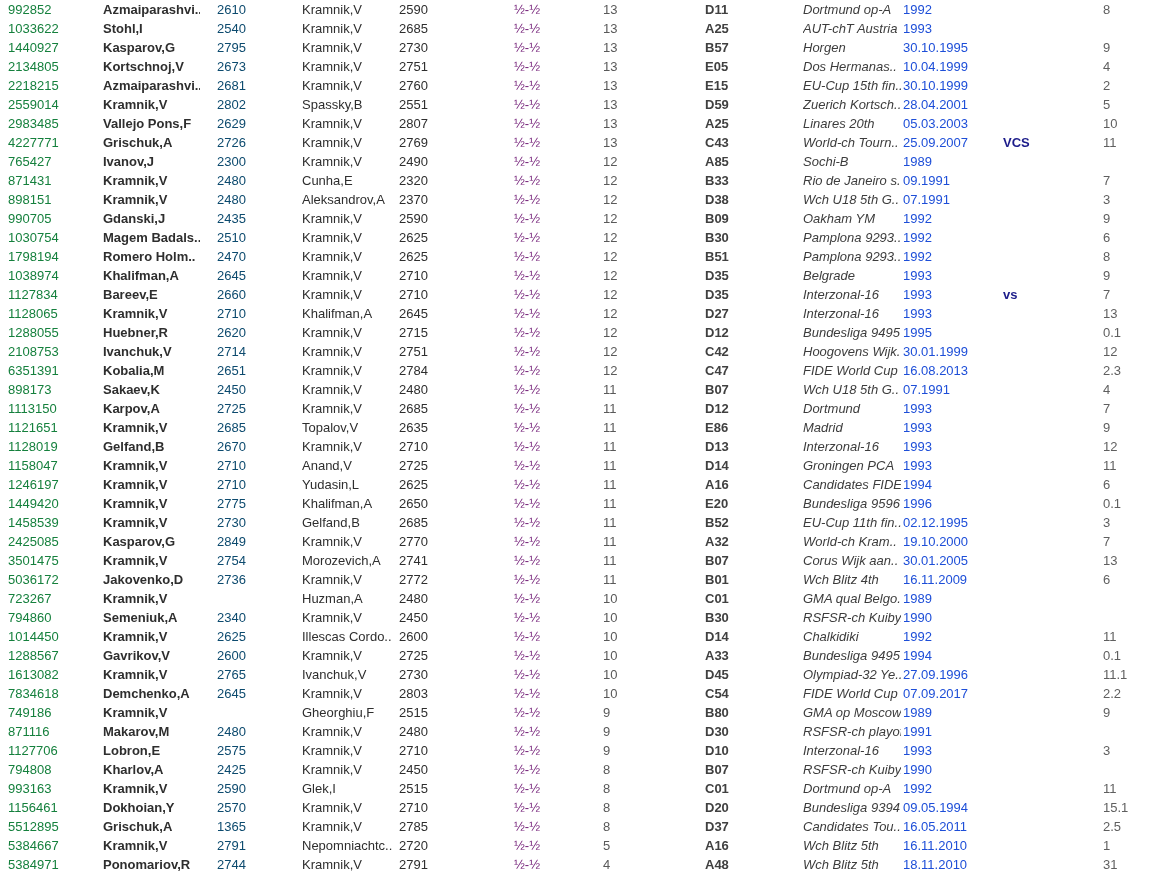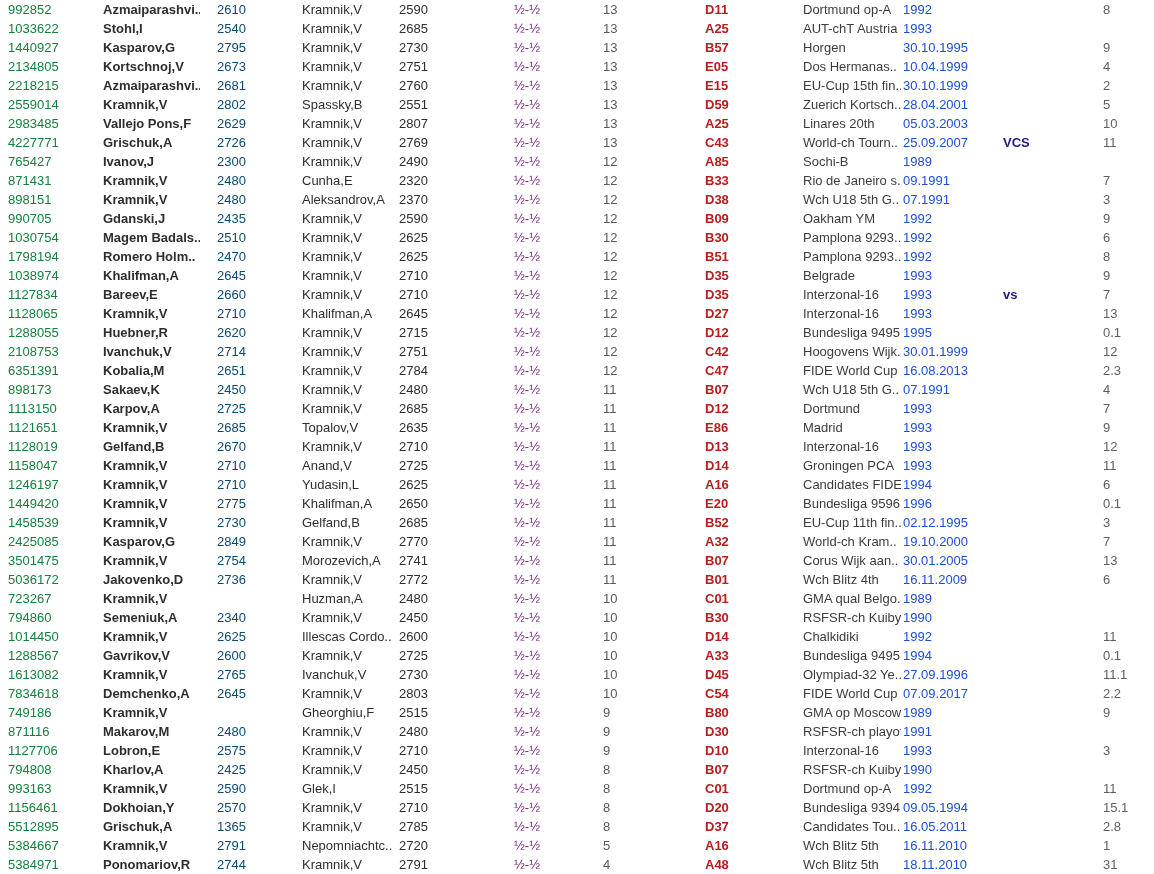--- a/index.html
+++ b/index.html
@@ -12,22 +12,22 @@
 
   .cell { position:absolute; top:0; height:19px; white-space:nowrap; overflow:hidden; }
 
   .c-id     { left:8px;    width:92px;  color:#15803d; }
   .c-white  { left:103px;  width:97px;  color:#2e2e2e;font-weight:bold; }
   .c-welo   { left:200px;  width:46px;  color:#0c4a6e;text-align:right; }
   .c-black  { left:302px;  width:97px;  color:#2e2e2e; }
   .c-belo   { left:399px;  width:46px;  color:#2e2e2e; }
   .c-result { left:503px;  width:56px;  color:#701a75;margin-left:11px; }
   .c-moves  { left:603px;  width:36px;  color:#595959; }
-  .c-eco    { left:705px;  width:46px;  color:#b91c1c; font-weight:600; }
-  .c-event  { left:803px;  width:98px;  color:#3c3c3c; }
+  .c-eco    { left:705px;  width:46px;  color:#404040; font-weight:600; }
+  .c-event  { left:803px;  width:98px;  color:#3c3c3c; font-style:italic; }
   .c-date   { left:903px;  width:82px;  color:#1d4ed8; }
   .c-annot  { left:1003px; width:62px;  color:#1c1c8a; font-weight:700; }
   .c-round  { left:1103px; width:46px;  color:#5f5f5f; }
 </style>
 </head>
 <body>
 
 <div id="games-list">
   <div class="game-row">
     <span class="cell c-id">992852</span>
@@ -679,21 +679,21 @@
     <span class="cell c-white">Grischuk,A</span>
     <span class="cell c-welo">1365</span>
     <span class="cell c-black">Kramnik,V</span>
     <span class="cell c-belo">2785</span>
     <span class="cell c-result">½-½</span>
     <span class="cell c-moves">8</span>
     <span class="cell c-eco">D37</span>
     <span class="cell c-event">Candidates Tou..</span>
     <span class="cell c-date">16.05.2011</span>
     <span class="cell c-annot"></span>
-    <span class="cell c-round">2.8</span>
+    <span class="cell c-round">2.5</span>
   </div>
 
   <div class="game-row">
     <span class="cell c-id">5384667</span>
     <span class="cell c-white">Kramnik,V</span>
     <span class="cell c-welo">2791</span>
     <span class="cell c-black">Nepomniachtc..</span>
     <span class="cell c-belo">2720</span>
     <span class="cell c-result">½-½</span>
     <span class="cell c-moves">5</span>

